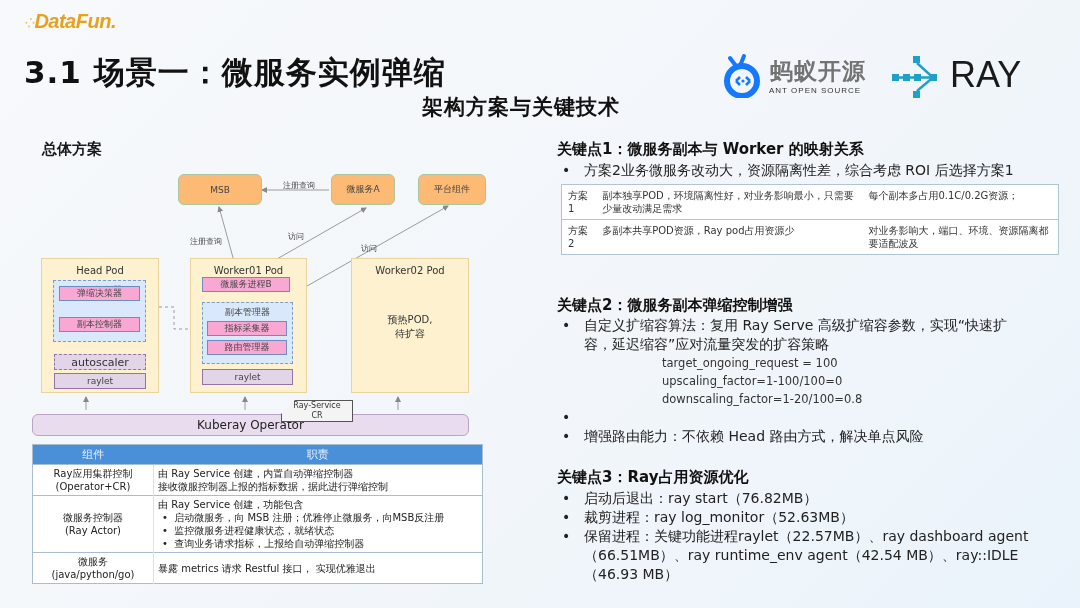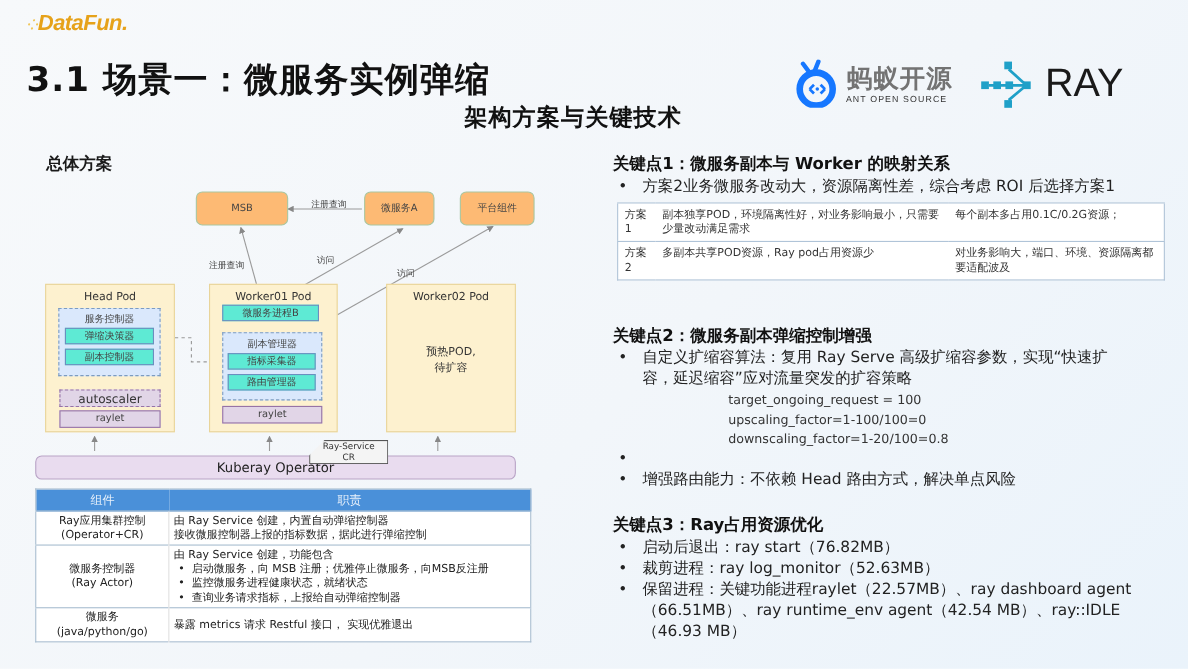--- a/index.html
+++ b/index.html
@@ -17,21 +17,21 @@
   .ant-en{position:absolute;left:47px;top:36px;font-size:8px;color:#333;letter-spacing:1px;font-family:"Liberation Sans",sans-serif;}
   .ray-logo{left:890px;top:52px;width:140px;height:50px;}
   .ray-text{position:absolute;left:60px;top:2px;font-family:"Liberation Sans",sans-serif;font-size:36px;color:#1a1a1a;font-weight:normal;}
   .sec-left{left:42px;top:140px;font-size:15px;font-weight:bold;}
 
   
   .box{position:absolute;box-sizing:border-box;font-size:9px;color:#444;display:flex;align-items:center;justify-content:center;text-align:center;}
   .green{background:#fdba74;border:1px solid #a9c6a0;border-radius:6px;}
   .pod{background:#fdf1cf;border:1px solid #e8d49a;align-items:flex-start;padding-top:6px;font-size:10px;color:#333;}
   .dash{background:#dae8fc;border:1px dashed #7d9cc0;align-items:flex-start;padding-top:3px;}
-  .blue{background:#5eead4;border:1px solid #6c8ebf;}
+  .blue{background:#f9a8d4;border:1px solid #6c8ebf;}
   .purple{background:#e1d5e7;border:1px solid #9673a6;}
   .purple-d{background:#e1d5e7;border:1px dashed #9673a6;font-size:11px;color:#333;}
   .kuberay{background:#e9dcef;border:1px solid #b9a3c6;border-radius:6px;font-size:12px;color:#222;}
   .cr-tag{background:#f4f4f4;border:1px solid #555;font-size:8px;color:#333;line-height:10px;clip-path:polygon(14px 0,100% 0,100% 100%,0 100%,0 14px);}
   .lbl{position:absolute;font-size:8px;color:#444;}
 
   
   table{border-collapse:collapse;}
   .ctable{position:absolute;left:32px;top:444px;width:451px;font-size:10px;color:#222;border:1px solid #a8bdd0;background:#fff;}
   .ctable th{background:#4a90d9;color:#eaf2fb;font-weight:normal;height:17px;font-size:11px;}
@@ -114,21 +114,21 @@
   <div class="lbl" style="left:190px;top:236px;">注册查询</div>
   <div class="lbl" style="left:288px;top:231px;">访问</div>
   <div class="lbl" style="left:361px;top:243px;">访问</div>
 
   <div class="box pod" style="left:41px;top:258px;width:118px;height:135px;">
       <span>Head Pod</span>
     </div>
   <div class="box dash" style="left:53px;top:280px;width:93px;height:62px;">
       <span>服务控制器</span>
     </div>
-  <div class="box blue" style="left:59px;top:298px;width:81px;height:15px;">弹缩决策器</div>
+  <div class="box blue" style="left:59px;top:286px;width:81px;height:15px;">弹缩决策器</div>
   <div class="box blue" style="left:59px;top:317px;width:81px;height:15px;">副本控制器</div>
   <div class="box purple-d" style="left:54px;top:354px;width:92px;height:16px;">autoscaler</div>
   <div class="box purple" style="left:54px;top:373px;width:92px;height:16px;">raylet</div>
 
   <div class="box pod" style="left:190px;top:258px;width:117px;height:135px;">
       <span>Worker01 Pod</span>
     </div>
   <div class="box blue" style="left:202px;top:277px;width:88px;height:15px;">微服务进程B</div>
   <div class="box dash" style="left:202px;top:302px;width:91px;height:62px;">
       <span>副本管理器</span>

